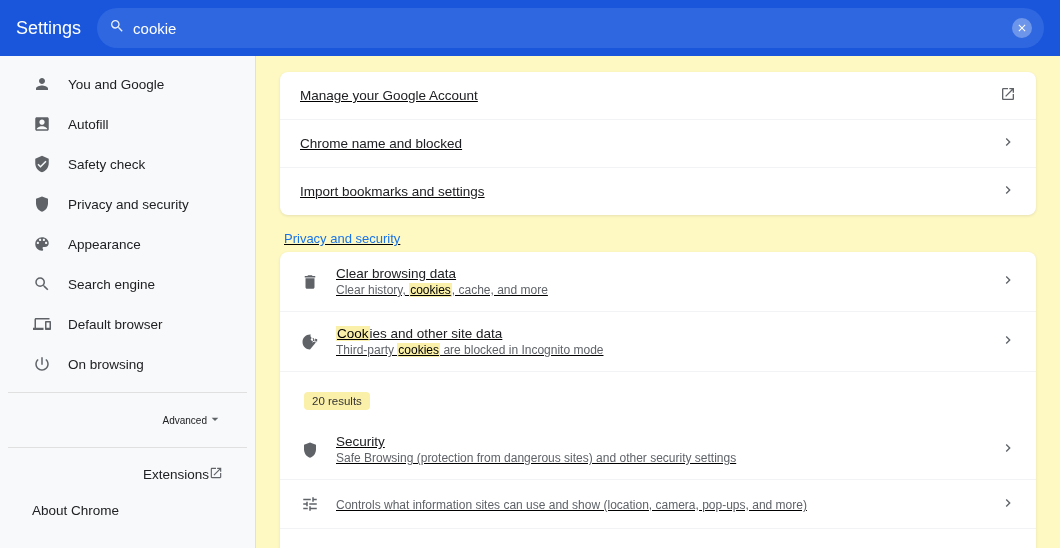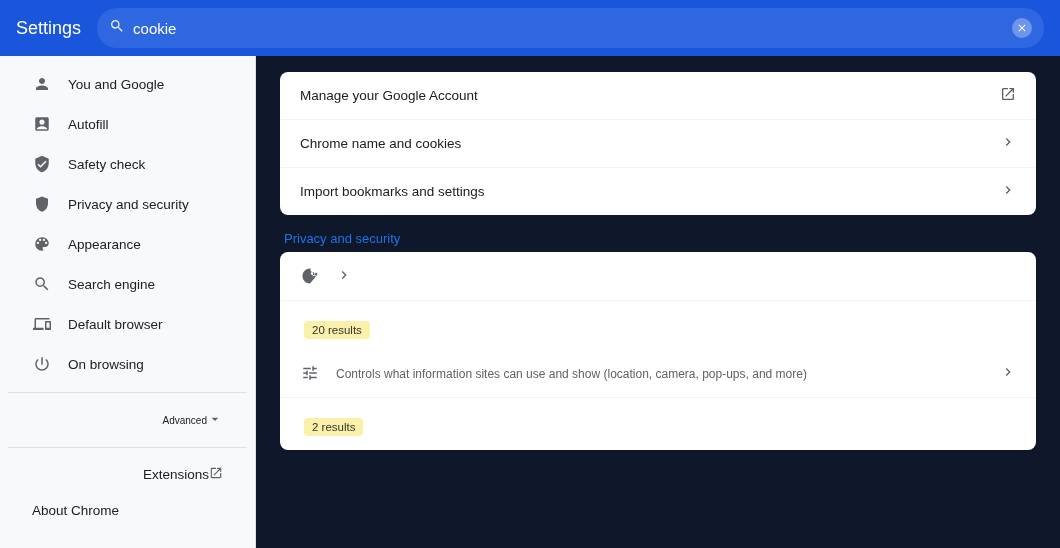--- a/index.html
+++ b/index.html
@@ -107,21 +107,22 @@
       padding: 10px 24px;
       cursor: pointer;
       font-size: 13.5px;
       color: #202124;
     }
 
     .content {
       flex: 1;
       overflow-y: auto;
       padding: 16px 24px;
-      background: #0f172a;
+      background: #fef9c3;
+      text-decoration: underline;
     }
 
     .section-card {
       background: white;
       border-radius: 8px;
       margin-bottom: 16px;
       box-shadow: 0 1px 3px rgba(0,0,0,0.1);
       overflow: hidden;
     }
     .card-item {
@@ -311,59 +312,95 @@
     <div class="section-card">
       <div class="card-item">
         <div class="card-item-text">Manage your Google Account</div>
         <span class="card-item-external">
           <svg width="16" height="16" viewBox="0 0 24 24" fill="#5f6368">
               <path d="M19 19H5V5h7V3H5c-1.11 0-2 .9-2 2v14c0 1.1.89 2 2 2h14c1.1 0 2-.9 2-2v-7h-2v7zM14 3v2h3.59l-9.83 9.83 1.41 1.41L19 6.41V10h2V3h-7z"></path>
             </svg>
         </span>
       </div>
       <div class="card-item">
-        <div class="card-item-text">Chrome name and cookies</div>
+        <div class="card-item-text">Chrome name and blocked</div>
         <span class="card-item-arrow">
           <svg width="16" height="16" viewBox="0 0 24 24" fill="#5f6368">
               <path d="M10 6L8.59 7.41 13.17 12l-4.58 4.59L10 18l6-6z"></path>
             </svg>
         </span>
       </div>
       <div class="card-item">
         <div class="card-item-text">Import bookmarks and settings</div>
         <span class="card-item-arrow">
           <svg width="16" height="16" viewBox="0 0 24 24" fill="#5f6368">
               <path d="M10 6L8.59 7.41 13.17 12l-4.58 4.59L10 18l6-6z"></path>
             </svg>
         </span>
       </div>
     </div>
 
     <div class="section-label">Privacy and security</div>
 
     <div class="section-card">
 
+      <div class="card-item">
+        <span class="card-item-icon">
+          <svg width="18" height="18" viewBox="0 0 24 24" fill="#5f6368">
+              <path d="M6 19c0 1.1.9 2 2 2h8c1.1 0 2-.9 2-2V7H6v12zM19 4h-3.5l-1-1h-5l-1 1H5v2h14V4z"></path>
+            </svg>
+        </span>
+        <div style="flex:1">
+          <div class="card-item-text">Clear browsing data</div>
+          <div class="card-item-sub">Clear history, <mark class="highlight">cookies</mark>, cache, and more</div>
+        </div>
+        <span class="card-item-arrow">
+          <svg width="16" height="16" viewBox="0 0 24 24" fill="#5f6368">
+              <path d="M10 6L8.59 7.41 13.17 12l-4.58 4.59L10 18l6-6z"></path>
+            </svg>
+        </span>
+      </div>
 
       <div class="card-item">
         <span class="card-item-icon">
           <svg width="18" height="18" viewBox="0 0 24 24" fill="#5f6368">
               <path d="M21.95 10.99c-1.06.08-2.09-.19-2.95-.76-.86-.57-1.5-1.42-1.8-2.42-.09-.29-.15-.59-.18-.89C15.32 6.38 14.19 6 13 6c-.82 0-1.61.2-2.3.56C9.43 7.51 8.28 9.15 8.28 11c0 2.62 2.1 4.73 4.72 4.73 1.93 0 3.57-1.15 4.31-2.83.17.02.34.04.51.04 1.44 0 2.72-.62 3.62-1.6l.51-.35zM11.5 11c0-.83.67-1.5 1.5-1.5s1.5.67 1.5 1.5-.67 1.5-1.5 1.5-1.5-.67-1.5-1.5zM12 22C6.48 22 2 17.52 2 12S6.48 2 12 2c.37 0 .73.02 1.09.07-.27.44-.44.95-.44 1.49 0 1.47 1.09 2.69 2.5 2.92.15.74.54 1.44 1.13 1.97-.38.96-.59 1.97-.59 2.98C15.69 15.08 14.07 17 12 17c-2.76 0-5-2.24-5-5 0-2.33 1.6-4.29 3.77-4.83-.64.87-1.02 1.93-1.02 3.08 0 2.9 2.35 5.25 5.25 5.25.28 0 .56-.03.83-.07C15.34 17.17 13.76 18 12 18c-3.31 0-6-2.69-6-6s2.69-6 6-6c.78 0 1.52.16 2.2.43-.34.49-.55 1.06-.58 1.67C13.08 8.04 12.55 8 12 8c-2.21 0-4 1.79-4 4s1.79 4 4 4 4-1.79 4-4v-.15c.3.09.62.15.95.15.28 0 .55-.04.82-.1.08.33.13.67.13 1.1C17.9 15.52 15.25 18 12 18c-3.31 0-6-2.69-6-6 0-2.92 2.09-5.36 4.84-5.87-.56.73-.84 1.65-.84 2.62 0 2.46 2.01 4.47 4.47 4.47 1.55 0 2.92-.8 3.72-2.01.08.01.16.01.24.01.48 0 .94-.09 1.37-.24C18.89 14.84 15.73 18 12 18c-3.31 0-6-2.69-6-6s2.69-6 6-6c.55 0 1.08.07 1.59.2-.42.51-.67 1.16-.67 1.87 0 1.66 1.34 3 3 3s3-1.34 3-3c0-.27-.04-.53-.1-.78.85.47 1.75.78 2.68.78h.08C21.5 8.49 21.58 9.08 21.58 9.68c0 .2-.01.39-.04.58l.41-.27z"></path>
             </svg>
         </span>
+        <div style="flex:1">
+          <div class="card-item-text"><mark class="highlight">Cook</mark>ies and other site data</div>
+          <div class="card-item-sub">Third-party <mark class="highlight">cookies</mark> are blocked in Incognito mode</div>
+        </div>
         <span class="card-item-arrow">
           <svg width="16" height="16" viewBox="0 0 24 24" fill="#5f6368">
               <path d="M10 6L8.59 7.41 13.17 12l-4.58 4.59L10 18l6-6z"></path>
             </svg>
         </span>
       </div>
 
       <div style="padding: 4px 20px;">
         <span class="results-badge">20 results</span>
       </div>
 
+      <div class="card-item">
+        <span class="card-item-icon">
+          <svg width="18" height="18" viewBox="0 0 24 24" fill="#5f6368">
+              <path d="M12 2L4 5v6c0 5.25 3.4 10.14 8 11.31C16.6 21.14 20 16.25 20 11V5l-8-3z"></path>
+            </svg>
+        </span>
+        <div style="flex:1">
+          <div class="card-item-text">Security</div>
+          <div class="card-item-sub">Safe Browsing (protection from dangerous sites) and other security settings</div>
+        </div>
+        <span class="card-item-arrow">
+          <svg width="16" height="16" viewBox="0 0 24 24" fill="#5f6368">
+              <path d="M10 6L8.59 7.41 13.17 12l-4.58 4.59L10 18l6-6z"></path>
+            </svg>
+        </span>
+      </div>
 
       <div class="card-item">
         <span class="card-item-icon">
           <svg width="18" height="18" viewBox="0 0 24 24" fill="#5f6368">
               <path d="M3 17v2h6v-2H3zM3 5v2h10V5H3zm10 16v-2h8v-2h-8v-2h-2v6h2zM7 9v2H3v2h4v2h2V9H7zm14 4v-2H11v2h10zm-6-4h2V7h4V5h-4V3h-2v6z"></path>
             </svg>
         </span>
         <div style="flex:1">
           <div class="card-item-sub">Controls what information sites can use and show (location, camera, pop-ups, and more)</div>
         </div>

